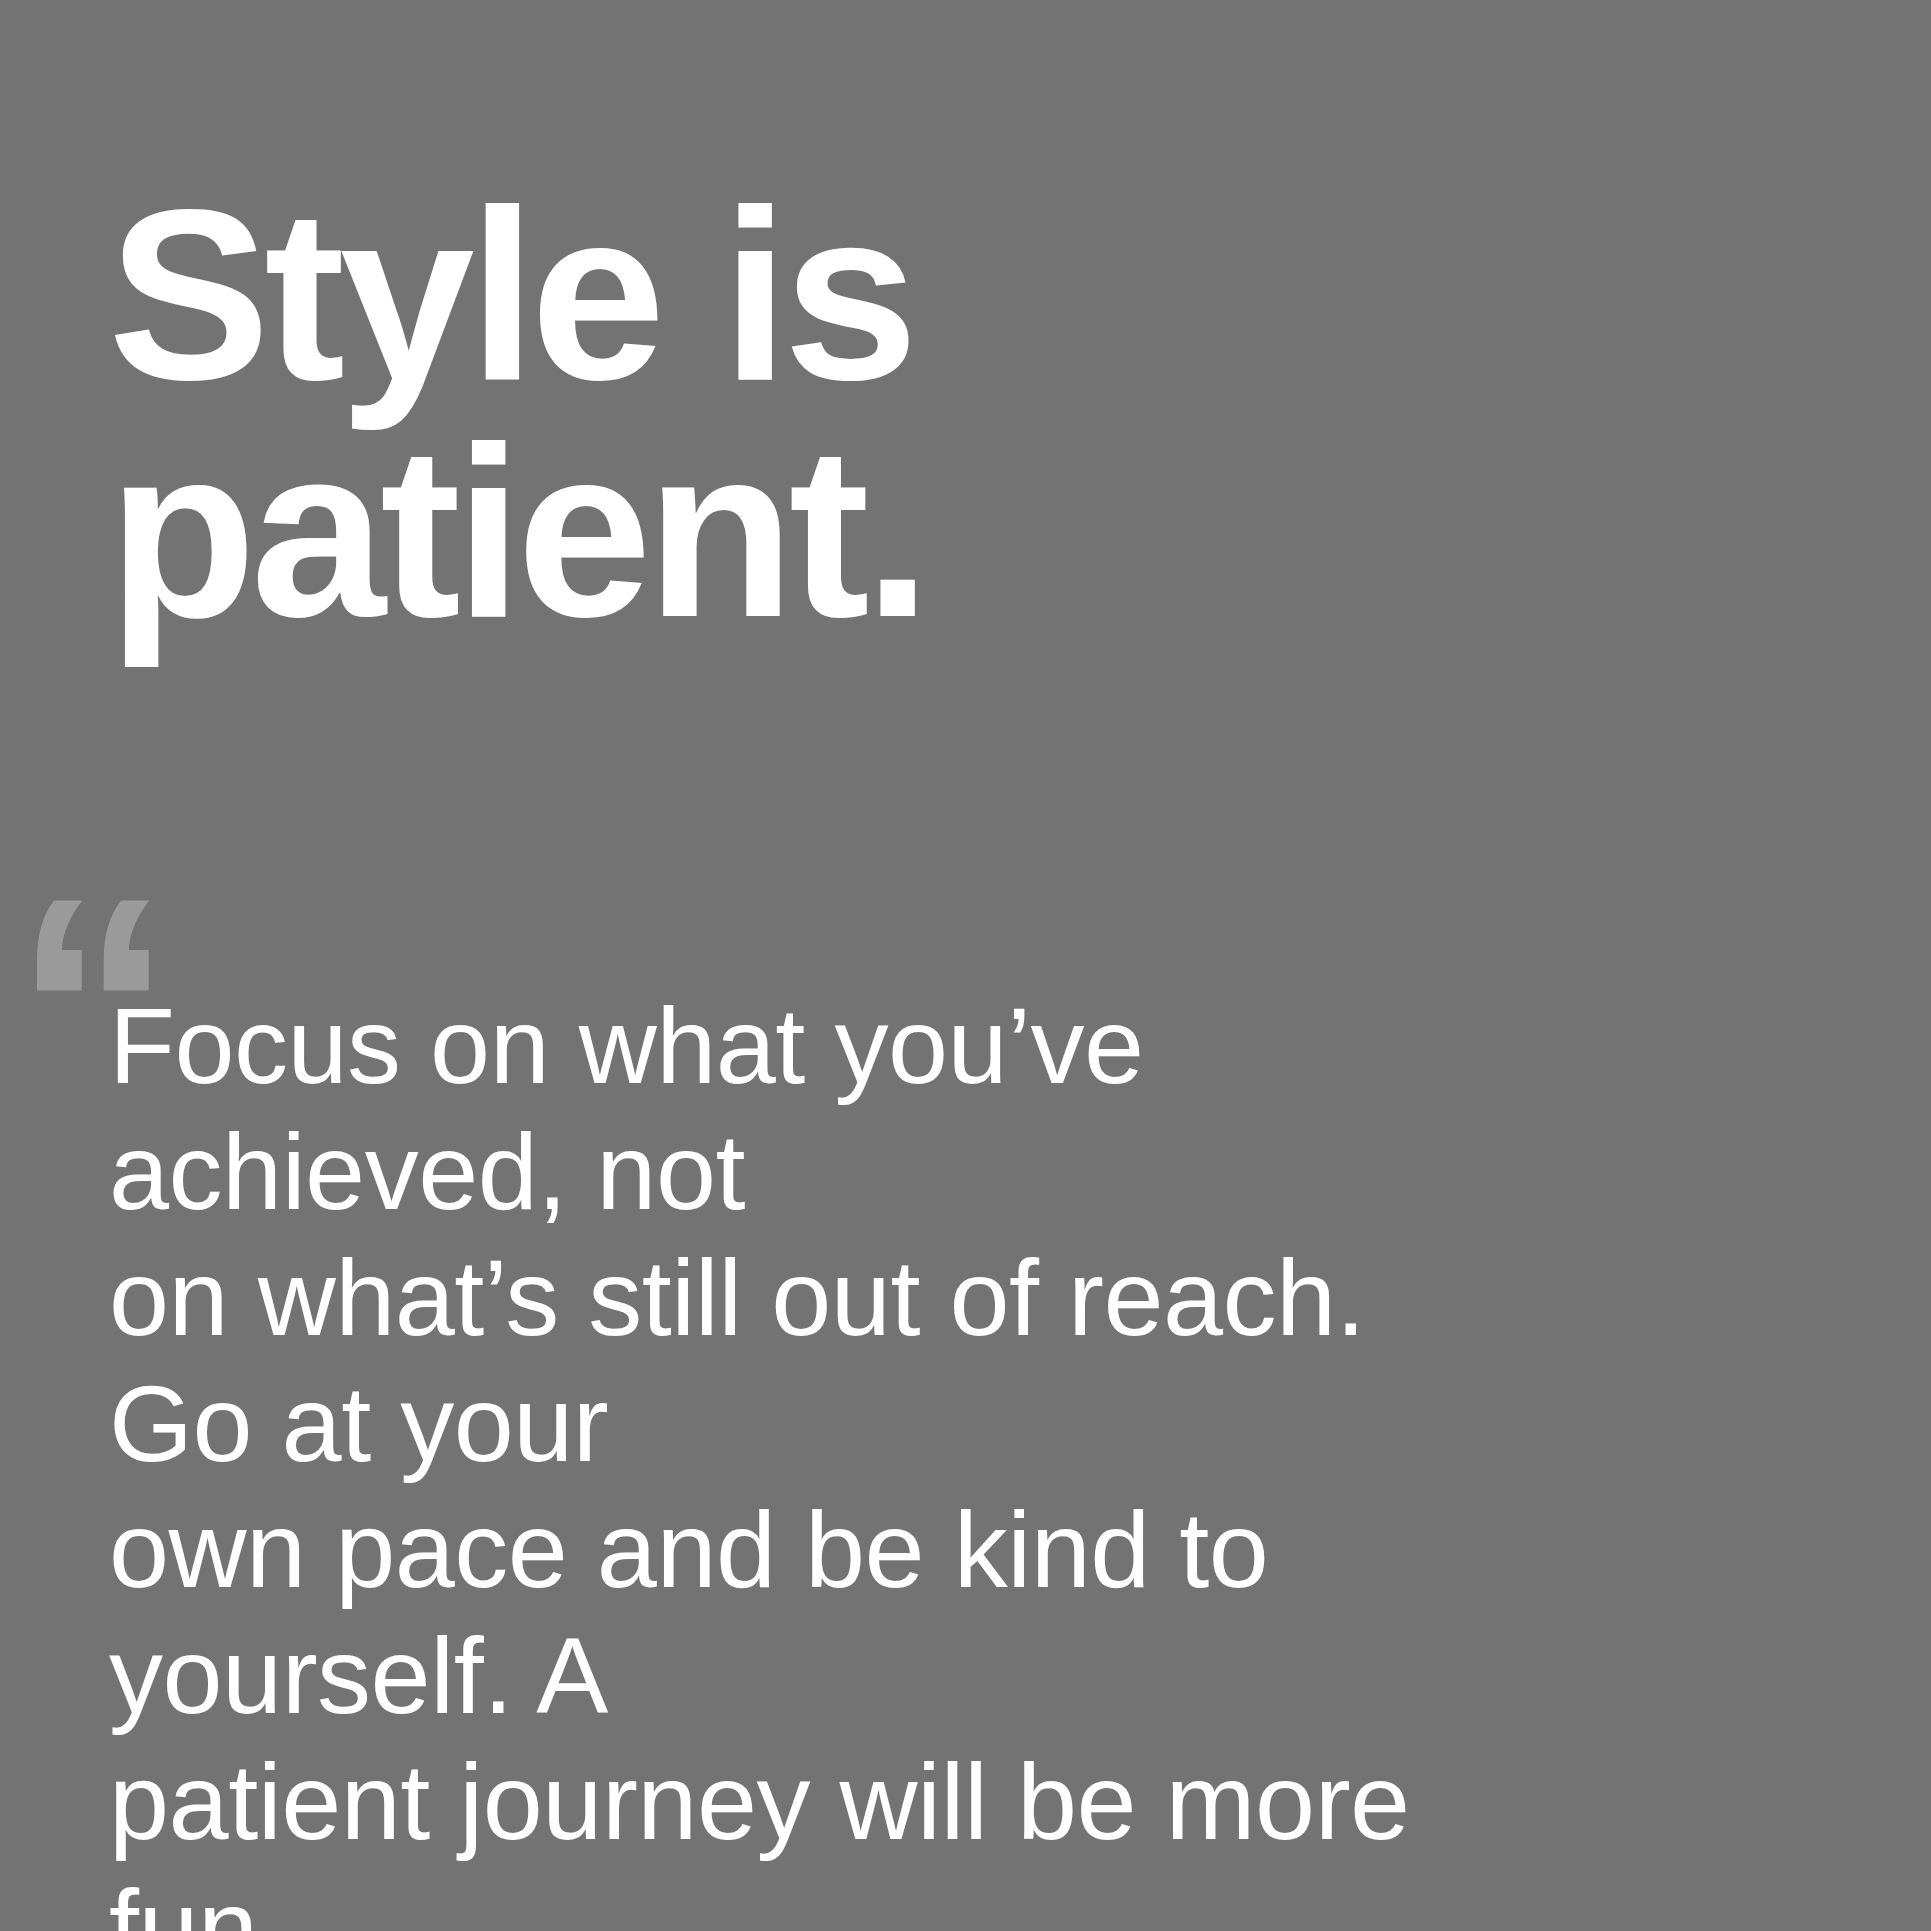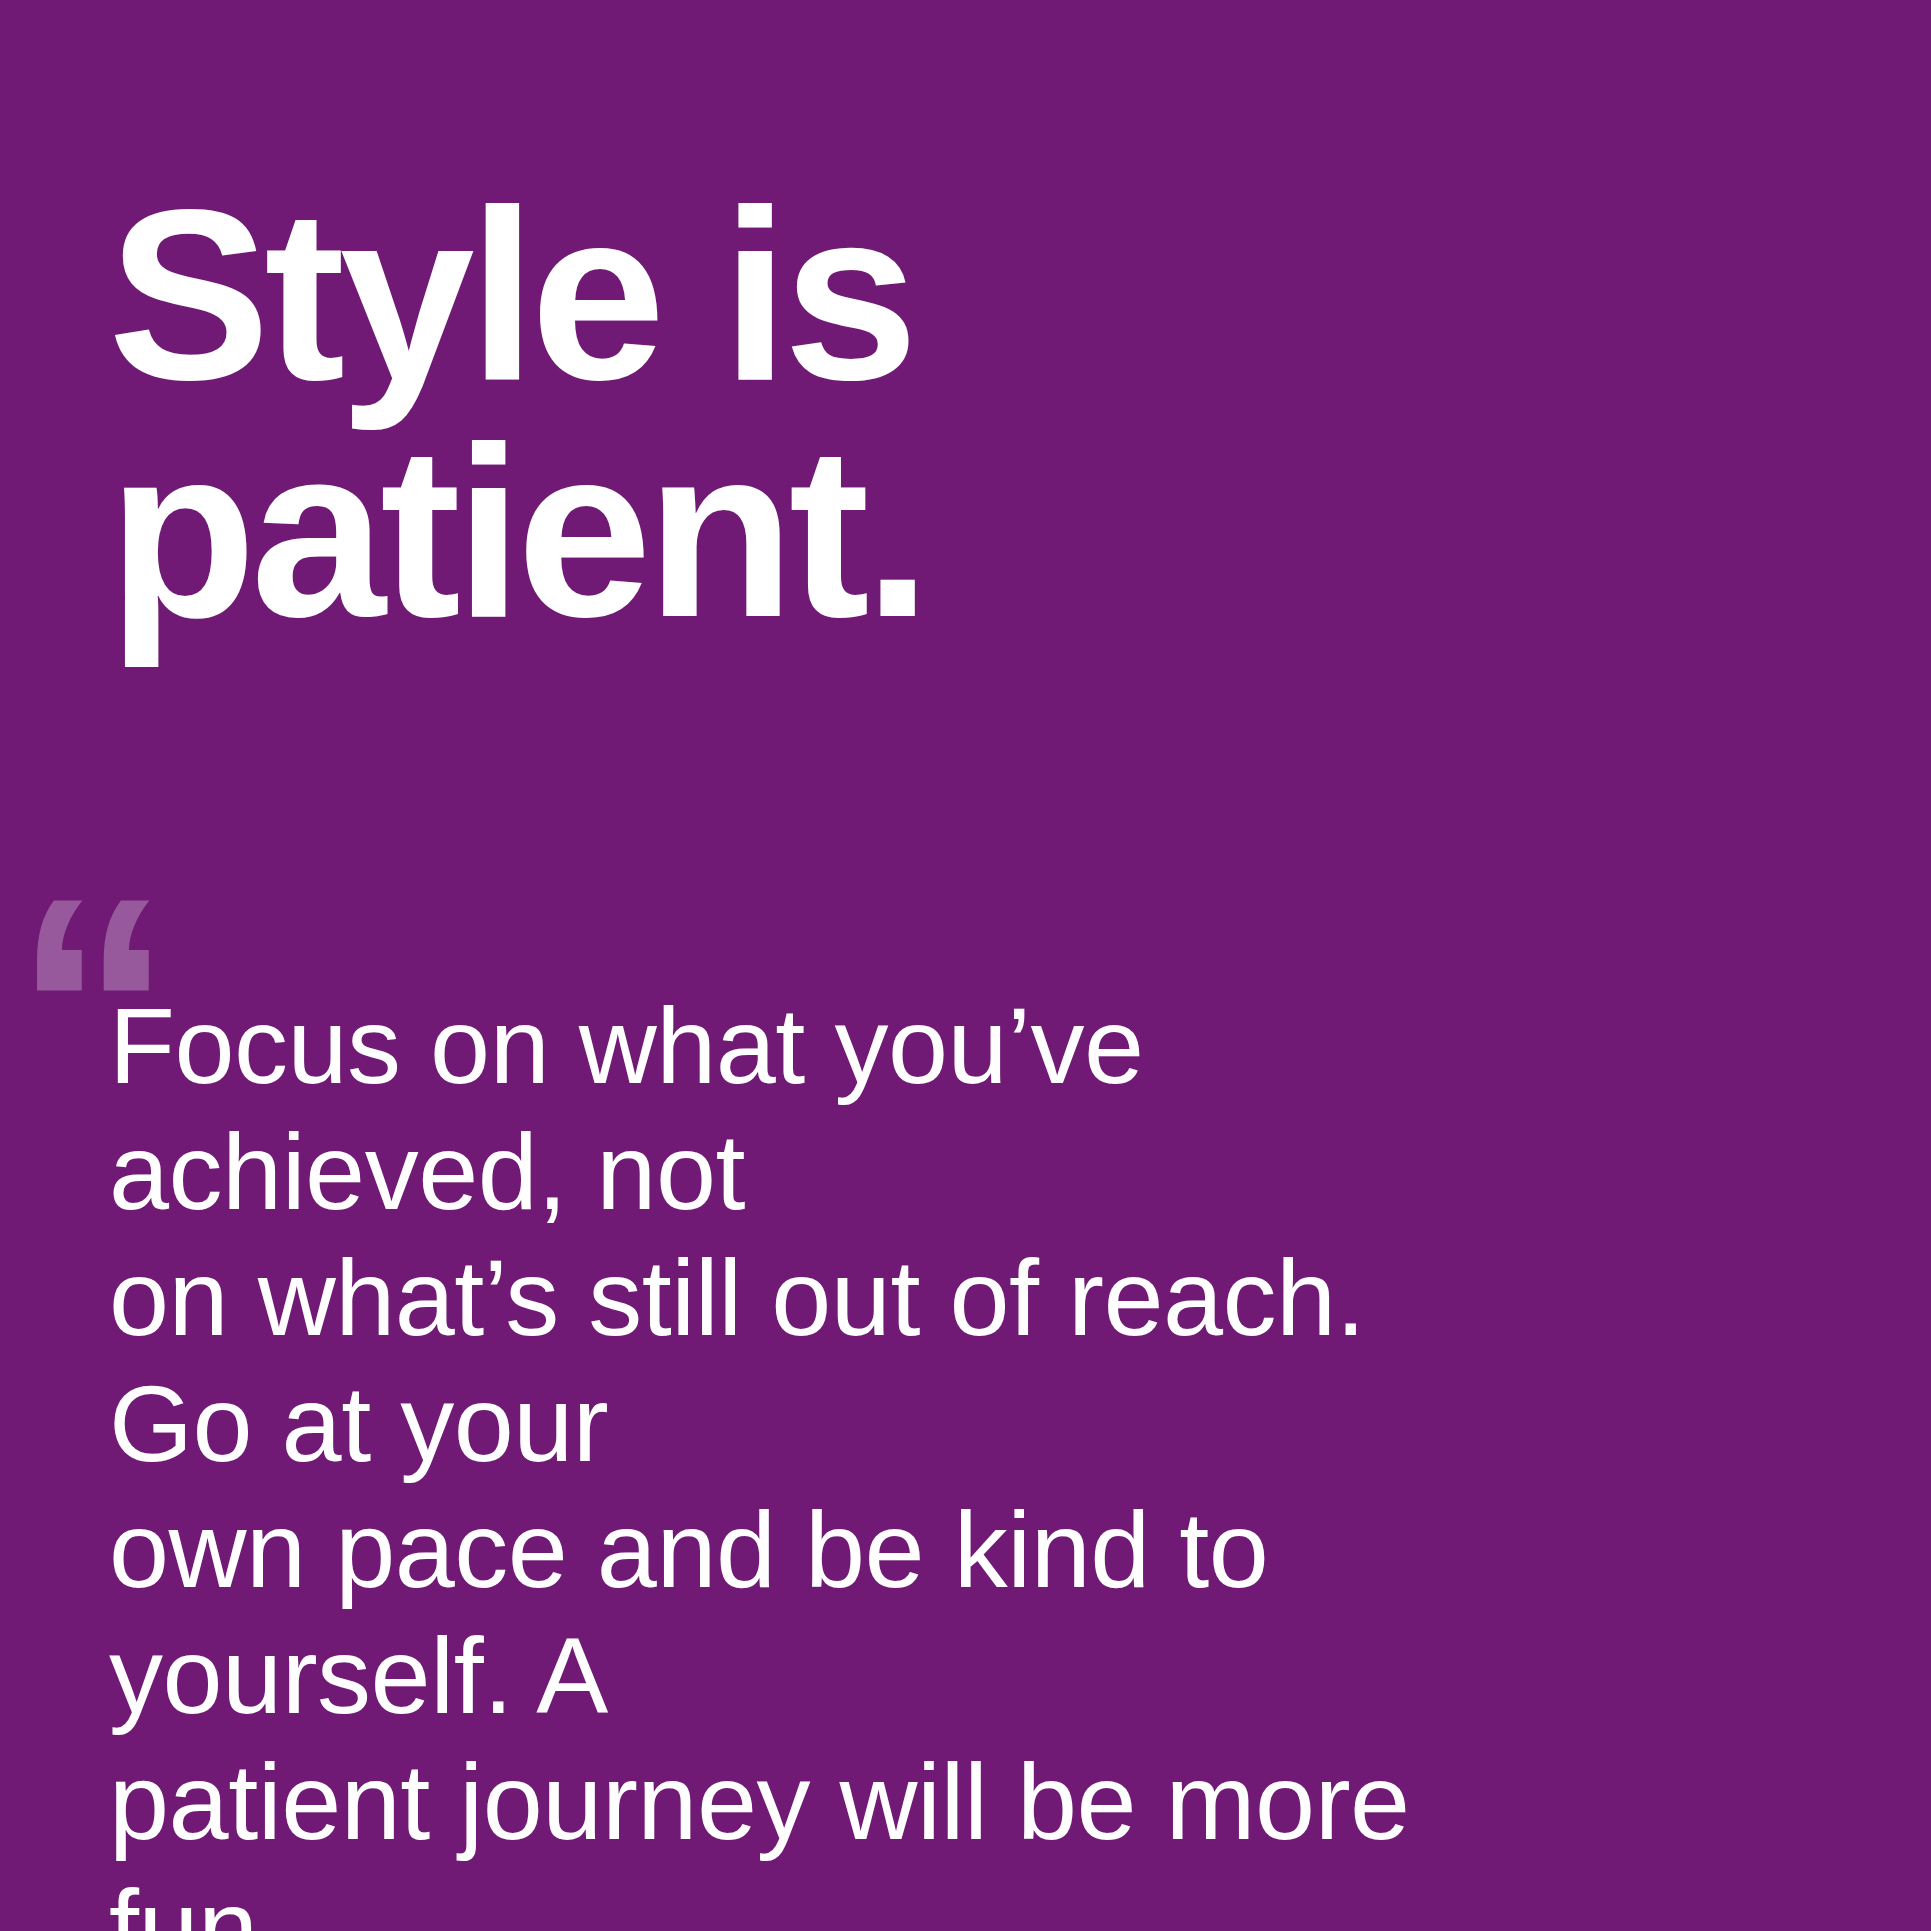--- a/index.html
+++ b/index.html
@@ -13,21 +13,21 @@
     height: 1931px;
     overflow: hidden;
     font-family: "Liberation Sans", "DejaVu Sans", sans-serif;
   }
 
   .quote-card {
     position: relative;
     width: 1931px;
     height: 1931px;
     box-sizing: border-box;
-    background: #701a75;
+    background: #737373;
     overflow: hidden;
   }
 
   
   .headline-block {
     position: absolute;
     left: 108px;
     top: 176px;
     width: 1062px;
   }

